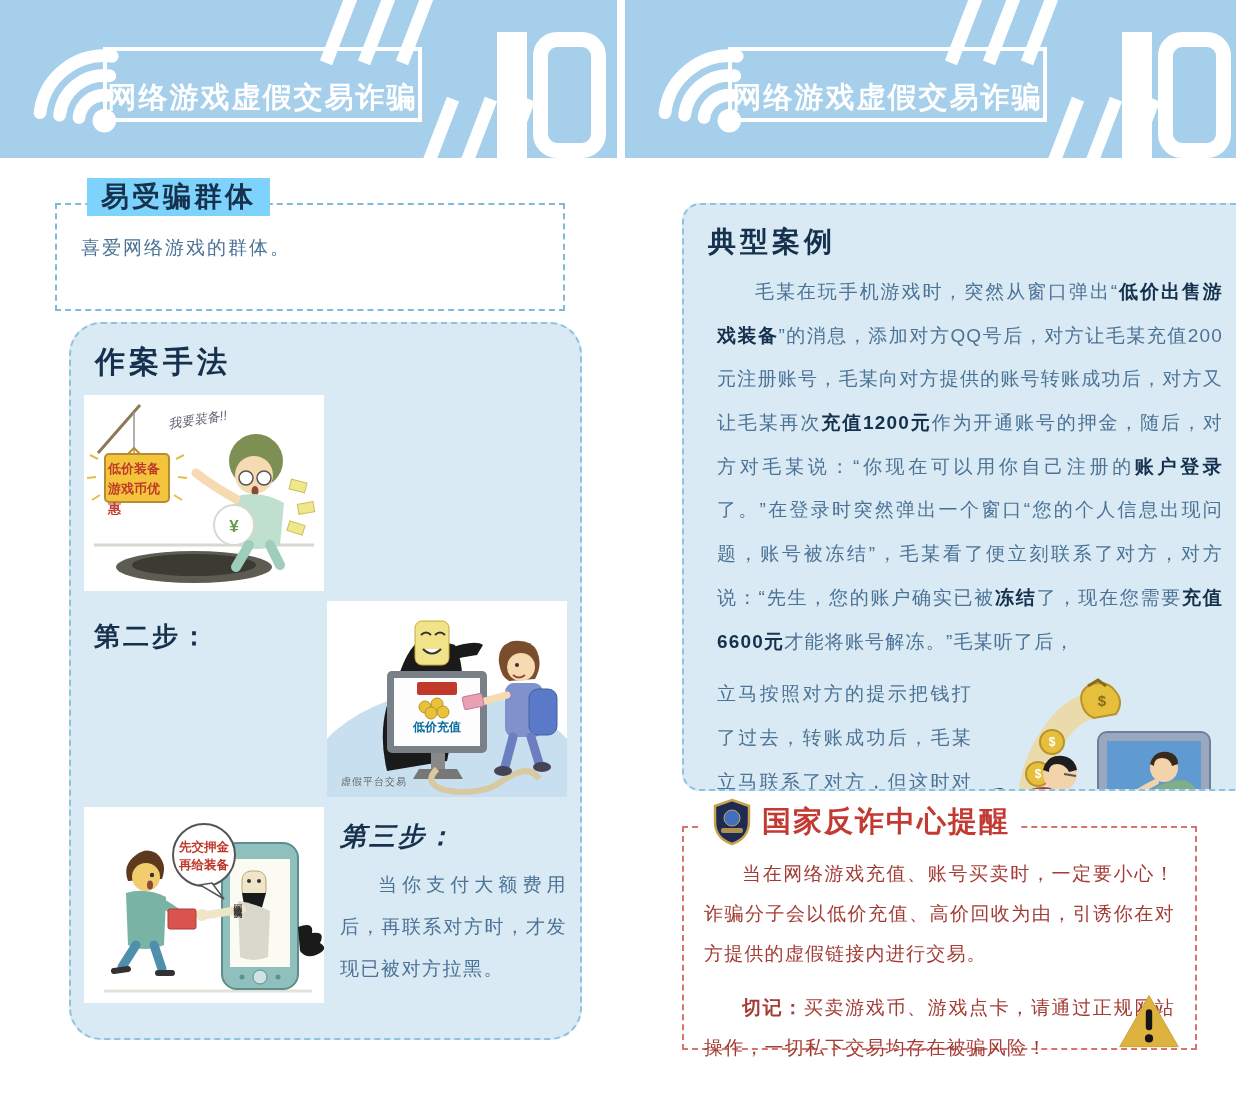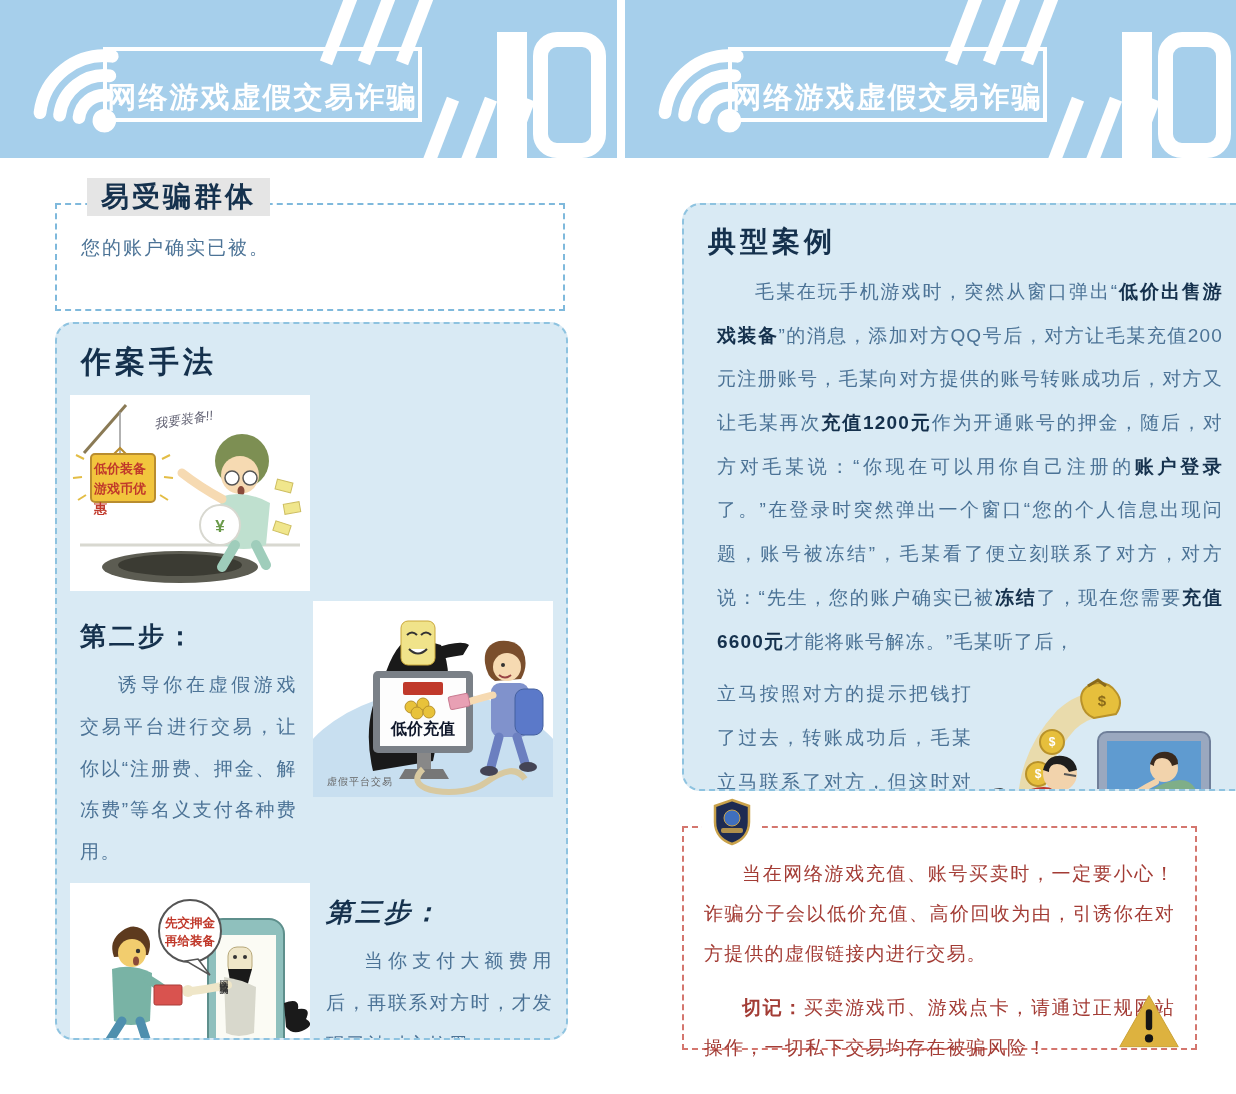--- a/index.html
+++ b/index.html
@@ -16,40 +16,40 @@
   .title-box{position:absolute;left:103px;top:47px;width:311px;height:67px;border:4px solid #fff;
              display:flex;align-items:flex-end;justify-content:center;}
   .title-box .t{color:#fff;font-size:29px;font-weight:900;letter-spacing:2px;white-space:nowrap;}
   .digit1{position:absolute;left:497px;top:32px;width:30px;height:126px;background:#fff;}
   .digit0{position:absolute;left:533px;top:32px;width:73px;height:126px;border:15px solid #fff;
           border-radius:24px;box-sizing:border-box;}
 
   
   .box1{position:absolute;left:55px;top:203px;width:510px;height:108px;border:2px dashed #7fb9dc;
         background:#fff;box-sizing:border-box;}
-  .box1-title{position:absolute;top:-27px;left:30px;background:#e5e5e5;padding:0 14px;
+  .box1-title{position:absolute;top:-27px;left:30px;background:#7dd3fc;padding:0 14px;
               font-size:28px;font-weight:900;color:#15314d;letter-spacing:3px;}
   .box1-body{margin:30px 24px 0 24px;font-size:19px;color:#4c7396;letter-spacing:2px;}
 
-  .box2{position:absolute;left:55px;top:322px;width:513px;height:718px;background:#d9eaf4;
-        border:2px dashed #8ec3e0;border-radius:18px;box-sizing:border-box;overflow:hidden;}
+  .box2{position:absolute;left:69px;top:322px;width:513px;height:718px;background:#d9eaf4;
+        border:2px dashed #8ec3e0;border-radius:32px;box-sizing:border-box;overflow:hidden;}
   .box2-title{margin:18px 0 12px 24px;font-size:30px;font-weight:900;color:#15314d;letter-spacing:4px;}
   .step-row{display:flex;gap:16px;margin:0 13px 10px 13px;}
   .illus{position:relative;width:240px;height:196px;background:#fff;flex:none;overflow:hidden;}
   .step-col{flex:1;min-width:0;padding-top:4px;}
   .step-label{font-size:26px;font-weight:900;color:#15314d;letter-spacing:3px;}
   .step-text{margin-top:10px;font-size:19px;color:#4c7396;line-height:2.2;letter-spacing:1.5px;
              text-align:justify;text-indent:2em;}
 
   
   .olabel{position:absolute;white-space:pre-line;}
   .sign-label{left:24px;top:64px;width:60px;text-align:left;font-size:13px;font-weight:700;
               color:#c0392b;line-height:1.55;}
   .speech1{left:84px;top:16px;font-size:13px;color:#667;transform:rotate(-9deg);font-style:italic;}
-  .screen-label{left:66px;top:118px;width:88px;text-align:center;font-size:16px;font-weight:700;color:#0f172a;}
+  .screen-label{left:66px;top:118px;width:88px;text-align:center;font-size:12px;font-weight:700;color:#0369a1;}
   .caption{left:14px;bottom:8px;font-size:10px;color:#666;letter-spacing:1px;}
   .bubble-label{left:87px;top:31px;width:66px;text-align:center;font-size:12.5px;font-weight:900;
                 color:#c0392b;line-height:1.45;}
   .vtext{writing-mode:vertical-rl;text-orientation:upright;}
   .phone-label{left:147px;top:90px;height:70px;font-size:9px;color:#333;letter-spacing:1px;}
 
   
   .case-box{position:absolute;left:57px;top:203px;width:576px;height:588px;background:#d9eaf4;
             border:2px dashed #8ec3e0;border-radius:18px;box-sizing:border-box;
             padding:16px 24px 0 24px;overflow:hidden;}
@@ -94,21 +94,21 @@
       </svg>
       <div class="title-box">
         <span class="t">网络游戏虚假交易诈骗</span>
       </div>
       <div class="digit1"></div>
       <div class="digit0"></div>
     </div>
 
     <div class="box1">
       <div class="box1-title">易受骗群体</div>
-      <div class="box1-body">您的账户确实已被。</div>
+      <div class="box1-body">喜爱网络游戏的群体。</div>
     </div>
 
     <div class="box2">
       <div class="box2-title">作案手法</div>
 
       <div class="step-row">
         <div class="illus">
           <svg width="240" height="196" viewBox="0 0 240 196">
             <ellipse cx="110" cy="172" rx="78" ry="16" fill="#5c5c52"></ellipse>
             <ellipse cx="110" cy="170" rx="62" ry="11" fill="#3b3b33"></ellipse>
@@ -144,21 +144,20 @@
           </svg>
           <div class="olabel sign-label">低价装备
 游戏币优惠</div>
           <div class="olabel speech1">我要装备!!</div>
         </div>
       </div>
 
       <div class="step-row">
         <div class="step-col" style="padding-left:10px;">
           <div class="step-label" style="margin-top:14px;">第二步：</div>
-          <div class="step-text">诱导你在虚假游戏交易平台进行交易，让你以“注册费、押金、解冻费”等名义支付各种费用。</div>
         </div>
         <div class="illus">
           <svg width="240" height="196" viewBox="0 0 240 196">
             <ellipse cx="120" cy="220" rx="155" ry="130" fill="#c8dff0"></ellipse>
             <polygon points="95,6 108,26 130,12 122,34 146,34 122,48 134,66 108,52 98,70 92,44 70,48 86,30 64,16 92,26" fill="#fff"></polygon>
             <path d="M60 170 Q48 120 70 80 Q82 40 100 36 L128 44 Q140 70 132 100 L120 160 Z" fill="#1a1a1a"></path>
             <path d="M120 48 Q148 38 156 44 L150 54 Q134 56 122 60 Z" fill="#1a1a1a"></path>
             <rect x="88" y="20" width="34" height="44" rx="7" fill="#f0e38a" stroke="#caa83a"></rect>
             <path d="M94 34 q5 -5 10 0 M108 34 q5 -5 10 0" stroke="#333" stroke-width="2" fill="none"></path>
             <path d="M96 48 q9 9 18 0" stroke="#333" stroke-width="2" fill="#fff"></path>
@@ -303,20 +302,21 @@
       </div>
     </div>
 
     <div class="remind-box">
       <div class="remind-title">
         <svg width="40" height="48" viewBox="0 0 40 48">
           <path d="M20 2 L37 8 V24 C37 36 29 43 20 46 C11 43 3 36 3 24 V8 Z" fill="#1d2b52" stroke="#c9a24b" stroke-width="2.5"></path>
           <circle cx="20" cy="20" r="8" fill="#3f6fbe" stroke="#c9a24b"></circle>
           <rect x="9" y="30" width="22" height="5" rx="2" fill="#c9a24b" opacity="0.85"></rect>
         </svg>
+        <span class="t">国家反诈中心提醒</span>
       </div>
       <p class="remind-p pfirst">当在网络游戏充值、账号买卖时，一定要小心！诈骗分子会以低价充值、高价回收为由，引诱你在对方提供的虚假链接内进行交易。</p>
       <p class="remind-p"><span class="em2">切记：</span><span>买卖游戏币、游戏点卡，请通过正规网站操作，一切私下交易均存在被骗风险！</span></p>
       <svg class="warn-tri" viewBox="0 0 70 64">
         <path d="M35 3 L67 59 H3 Z" fill="#ddb23f" stroke="#c79e2e" stroke-linejoin="round"></path>
         <rect x="31.5" y="18" width="7" height="23" rx="3.5" fill="#151515"></rect>
         <circle cx="35" cy="50" r="4.5" fill="#151515"></circle>
       </svg>
     </div>
   </div>

